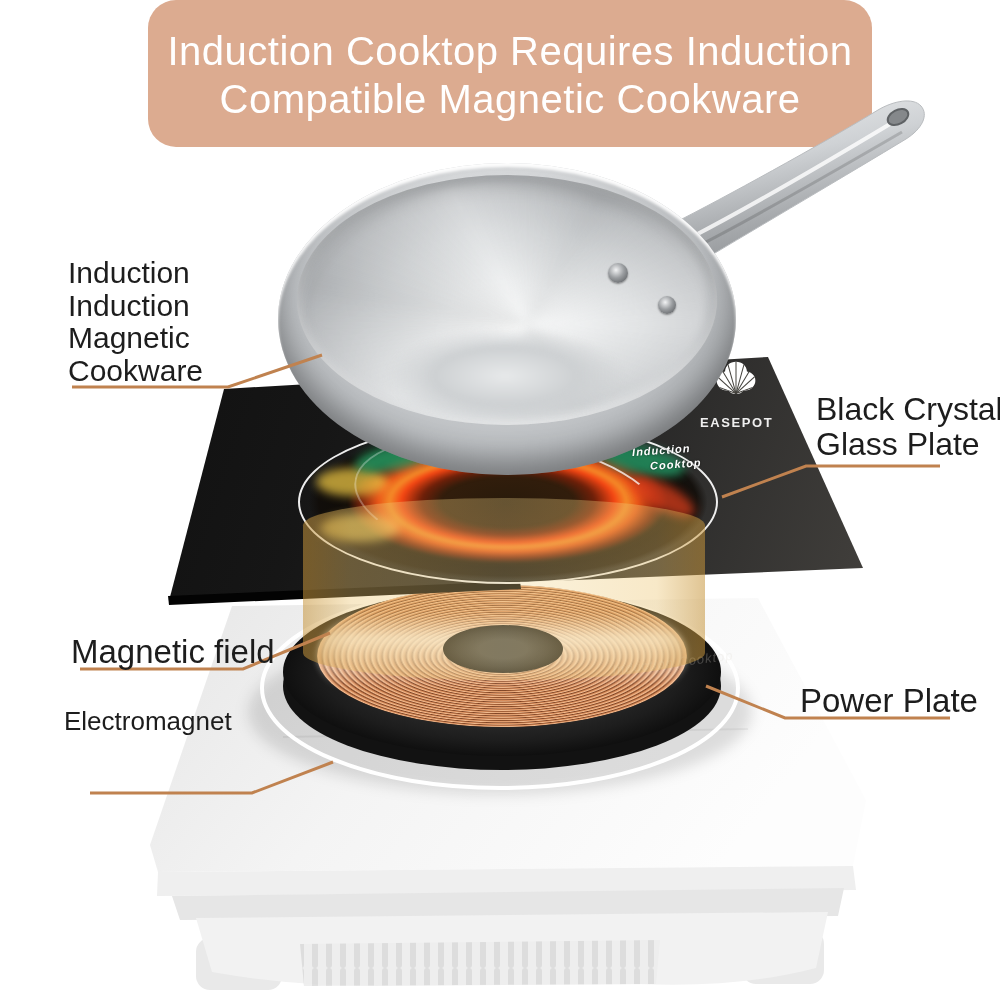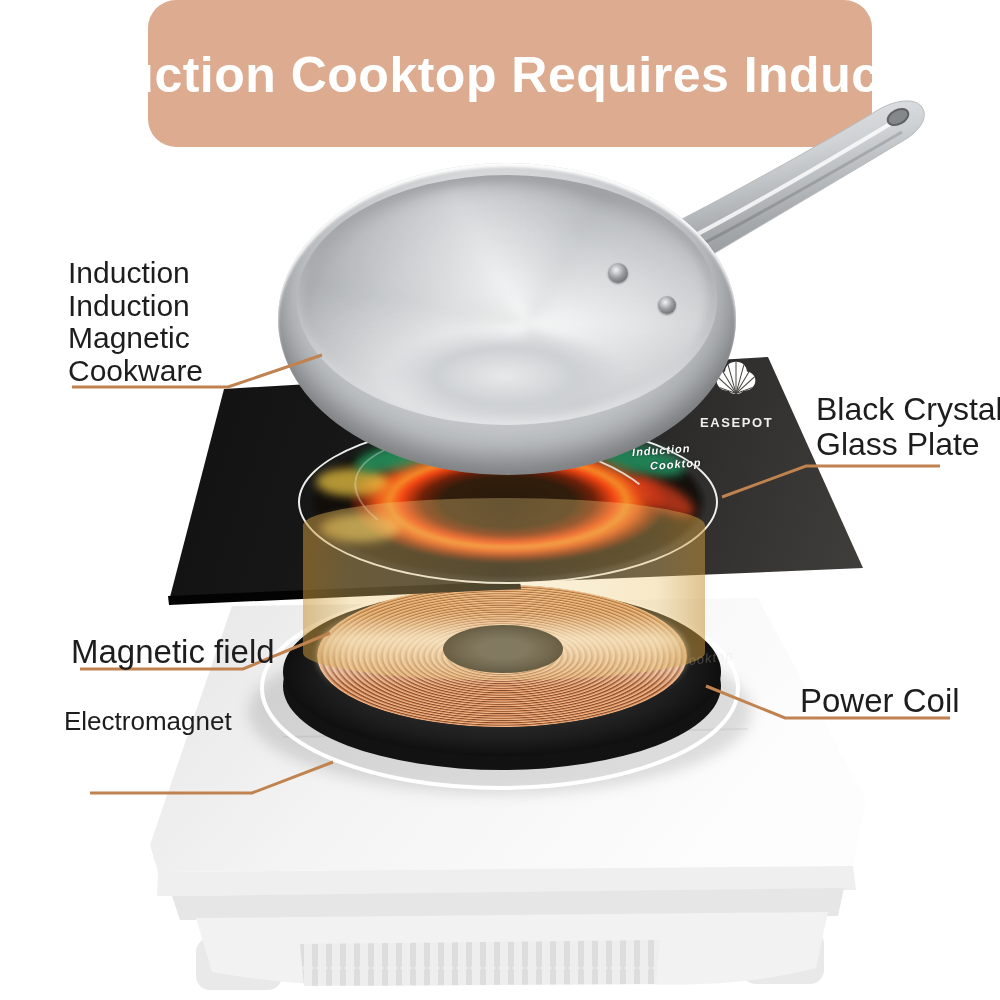--- a/index.html
+++ b/index.html
@@ -3,21 +3,21 @@
 <meta charset="utf-8">
 <style>
   html,body{margin:0;padding:0;background:#fff;}
   #scene{position:relative;width:1000px;height:1000px;background:#ffffff;overflow:hidden;
          font-family:"Liberation Sans",sans-serif;}
 
   
   .banner{position:absolute;left:148px;top:0;width:724px;height:147px;background:#dcab90;
           border-radius:28px;z-index:12;display:flex;flex-direction:column;align-items:center;
           justify-content:center;padding-top:2px;box-sizing:border-box;}
-  .banner span{display:block;color:#ffffff;font-weight:700;font-size:50px;line-height:48px;
+  .banner span{display:block;color:#ffffff;font-weight:400;font-size:40px;line-height:48px;
           letter-spacing:0.5px;white-space:nowrap;}
 
   
   .base-svg{position:absolute;left:0;top:0;z-index:1;}
 
   
   .coil-thick{position:absolute;left:283px;top:602px;width:438px;height:168px;border-radius:50%;
           background:#121212;z-index:2;}
   .coil-disc{position:absolute;left:283px;top:588px;width:438px;height:168px;border-radius:50%;
           background:radial-gradient(closest-side,#2b2b2b 55%,#1d1d1d 82%,#0f0f0f 100%);z-index:3;}
@@ -176,20 +176,21 @@
     <div class="hr-outline"></div>
     <div class="hr-inner-arc"></div>
     <div class="hr-text" style="left:334px;top:24px;">Induction</div>
     <div class="hr-text" style="left:352px;top:38px;">Cooktop</div>
   </div>
 
   <div class="field"></div>
 
   <div class="banner">
     <span>Induction Cooktop Requires Induction</span>
+    <span>Compatible Magnetic Cookware</span>
   </div>
 
   <svg class="handle-svg" width="1000" height="1000" viewBox="0 0 1000 1000">
     <defs>
       <linearGradient id="hg" x1="0" y1="0" x2="0.4" y2="1">
         <stop offset="0" stop-color="#f2f3f4"></stop>
           <stop offset="0.45" stop-color="#cfd2d5"></stop>
         <stop offset="0.75" stop-color="#a7aaad"></stop>
           <stop offset="1" stop-color="#8e9194"></stop>
       </linearGradient>
@@ -224,19 +225,19 @@
     <span>Cookware</span>
   </div>
   <div class="lbl lbl-glass">
     <span>Black Crystal</span>
     <span>Glass Plate</span>
   </div>
   <div class="lbl lbl-field">
     <span>Magnetic field</span>
   </div>
   <div class="lbl lbl-coil">
-    <span>Power Coil</span>
+    <span>Power Plate</span>
   </div>
   <div class="lbl lbl-magnet">
     <span>Electromagnet</span>
   </div>
 
 </div>
 
 </body></html>

